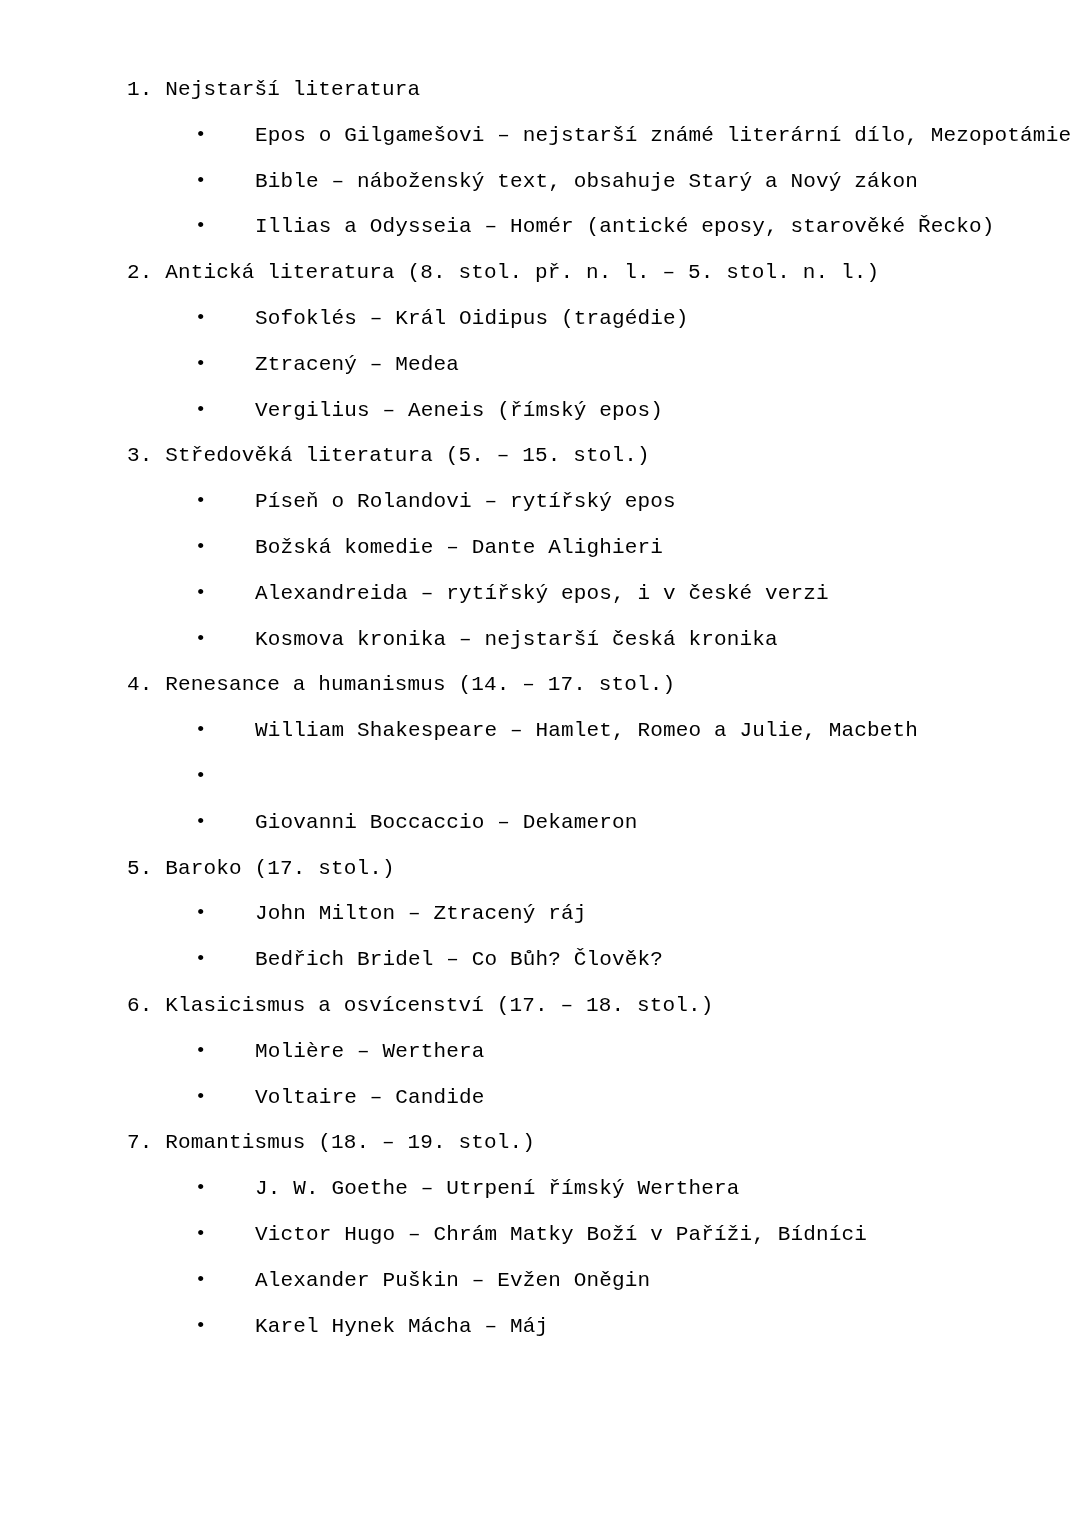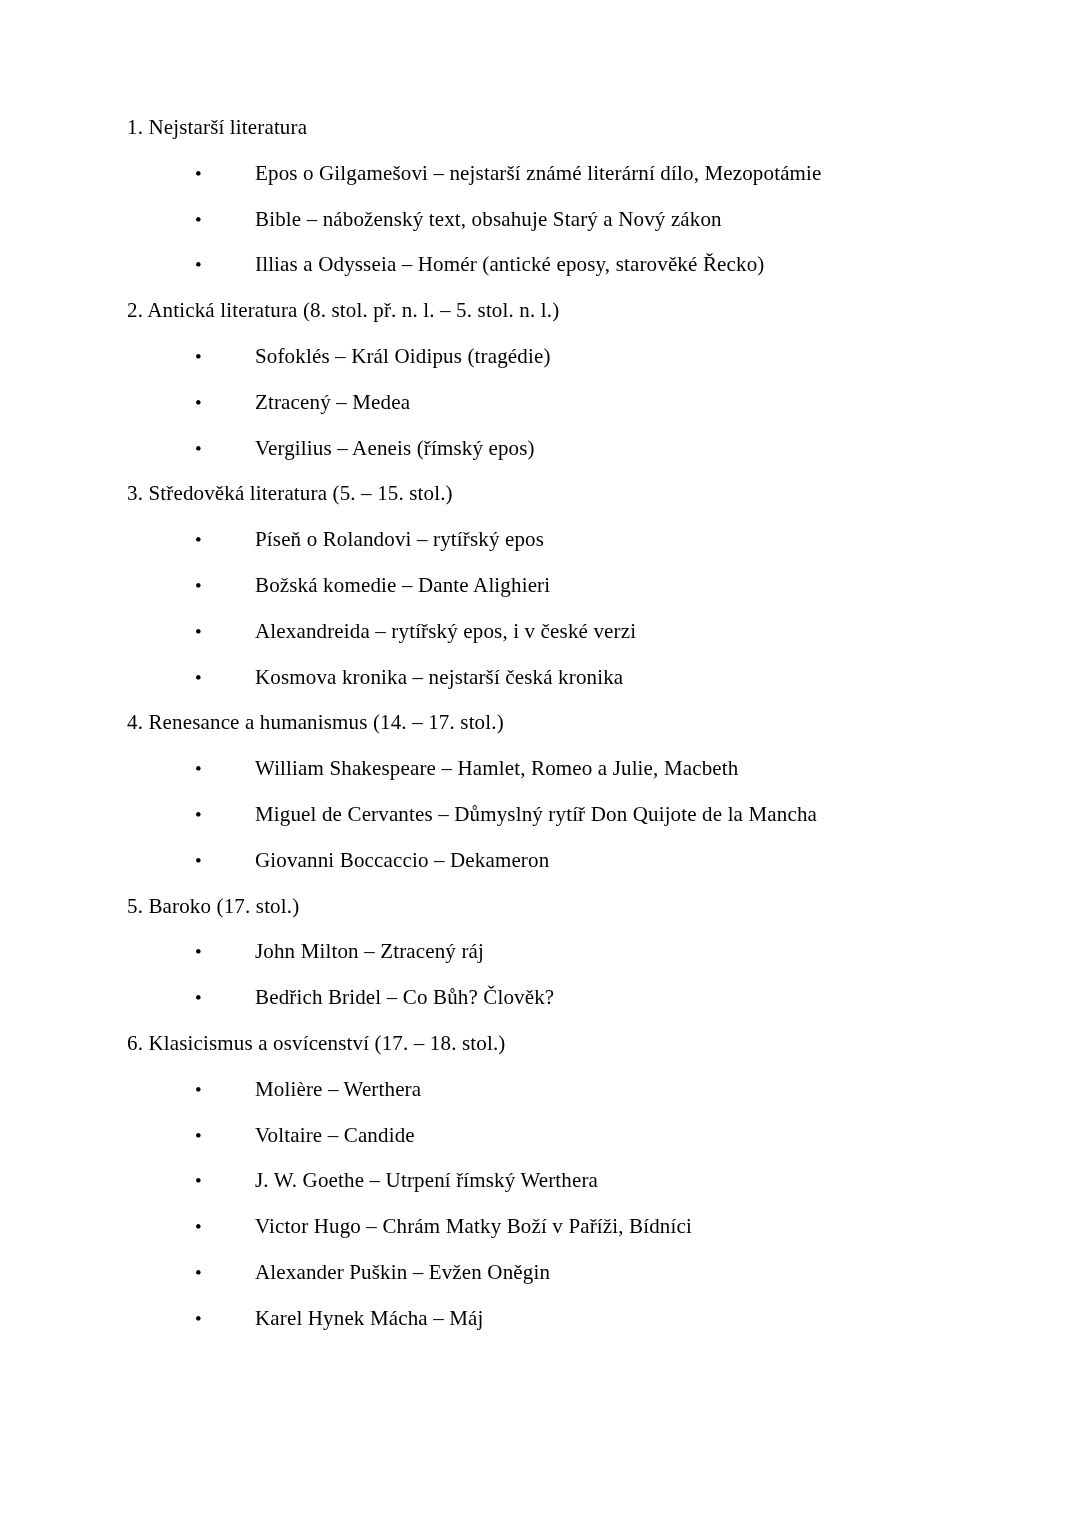--- a/index.html
+++ b/index.html
@@ -16,21 +16,22 @@
     position: relative;
     width: 1080px;
     height: 1527px;
     background: #ffffff;
     color: #000000;
     font-family: "Liberation Serif", "DejaVu Serif", serif;
     font-size: 21px;
     letter-spacing: 0.15px;
   }
   .outline {
-    padding-top: 105px;
+    padding-top: 67px;
+    font-family: Liberation Mono, monospace;
   }
   .row {
     height: 45.8px;
     line-height: 45.8px;
     white-space: nowrap;
   }
   .heading {
     padding-left: 127px;
   }
   .item {
@@ -58,26 +59,27 @@
       <div class="row item"><span class="bullet">•</span><span>Sofoklés – Král Oidipus (tragédie)</span></div>
       <div class="row item"><span class="bullet">•</span><span>Ztracený – Medea</span></div>
       <div class="row item"><span class="bullet">•</span><span>Vergilius – Aeneis (římský epos)</span></div>
       <div class="row heading">3. Středověká literatura (5. – 15. stol.)</div>
       <div class="row item"><span class="bullet">•</span><span>Píseň o Rolandovi – rytířský epos</span></div>
       <div class="row item"><span class="bullet">•</span><span>Božská komedie – Dante Alighieri</span></div>
       <div class="row item"><span class="bullet">•</span><span>Alexandreida – rytířský epos, i v české verzi</span></div>
       <div class="row item"><span class="bullet">•</span><span>Kosmova kronika – nejstarší česká kronika</span></div>
       <div class="row heading">4. Renesance a humanismus (14. – 17. stol.)</div>
       <div class="row item"><span class="bullet">•</span><span>William Shakespeare – Hamlet, Romeo a Julie, Macbeth</span></div>
-      <div class="row item"><span class="bullet">•</span><span>Miguel de Cervantes – Důmyslný rytíř Don Quijote de la Mancha</span></div>
+      <div class="row item"><span class="bullet">•</span></div>
       <div class="row item"><span class="bullet">•</span><span>Giovanni Boccaccio – Dekameron</span></div>
       <div class="row heading">5. Baroko (17. stol.)</div>
       <div class="row item"><span class="bullet">•</span><span>John Milton – Ztracený ráj</span></div>
       <div class="row item"><span class="bullet">•</span><span>Bedřich Bridel – Co Bůh? Člověk?</span></div>
       <div class="row heading">6. Klasicismus a osvícenství (17. – 18. stol.)</div>
       <div class="row item"><span class="bullet">•</span><span>Molière – Werthera</span></div>
       <div class="row item"><span class="bullet">•</span><span>Voltaire – Candide</span></div>
+      <div class="row heading">7. Romantismus (18. – 19. stol.)</div>
       <div class="row item"><span class="bullet">•</span><span>J. W. Goethe – Utrpení římský Werthera</span></div>
       <div class="row item"><span class="bullet">•</span><span>Victor Hugo – Chrám Matky Boží v Paříži, Bídníci</span></div>
       <div class="row item"><span class="bullet">•</span><span>Alexander Puškin – Evžen Oněgin</span></div>
       <div class="row item"><span class="bullet">•</span><span>Karel Hynek Mácha – Máj</span></div>
     </div>
 </div>
 
 </body></html>

